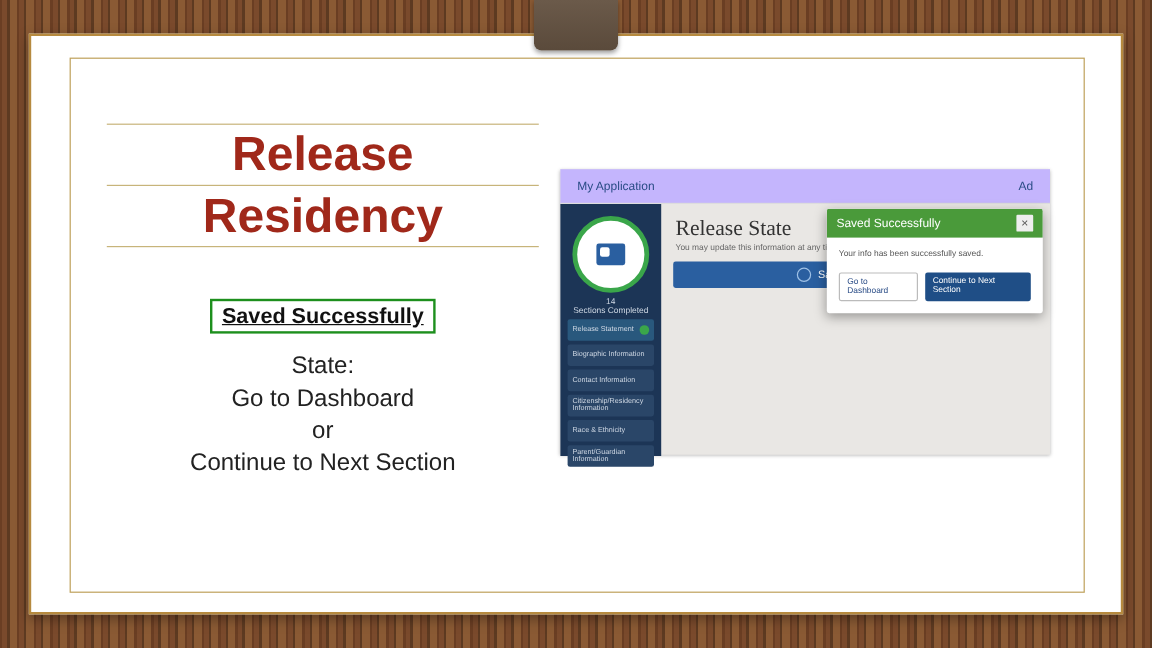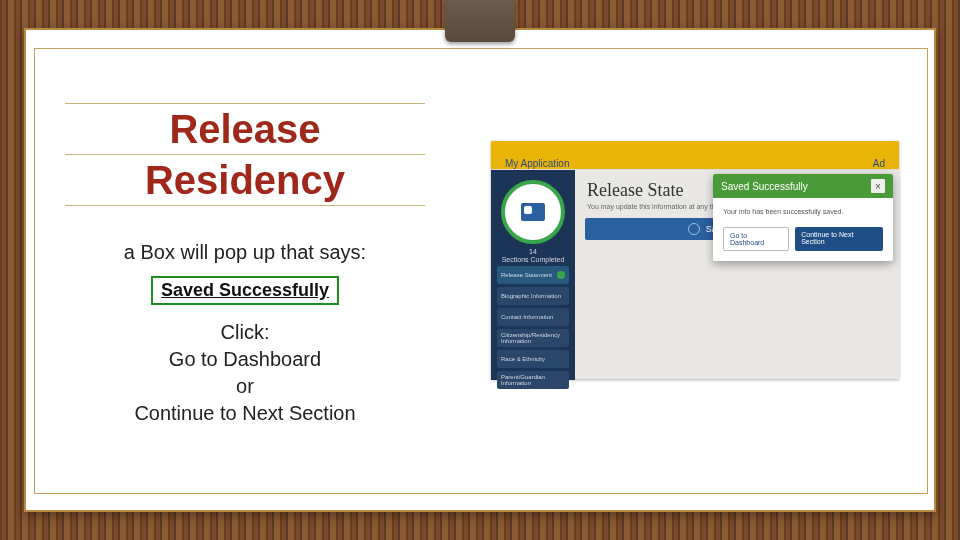--- a/index.html
+++ b/index.html
@@ -3,32 +3,32 @@
 <meta charset="utf-8">
 <style>
   html,body{margin:0;padding:0;width:960px;height:540px;overflow:hidden;font-family:Arial,Helvetica,sans-serif}
   .wood{width:960px;height:540px;background:
     repeating-linear-gradient(90deg,#6a3e23 0 2px,#7a4a2c 2px 6px,#5d3a21 6px 8px,#8a5a34 8px 14px),
     linear-gradient(#7a4a2c,#6a3e23);
     position:relative}
   .clip{position:absolute;top:0;left:50%;transform:translateX(-50%);width:70px;height:42px;
     background:linear-gradient(#6b5a4a,#5a4a3b);border-radius:0 0 6px 6px;box-shadow:0 2px 4px rgba(0,0,0,.4);z-index:5}
   .panel{position:absolute;left:24px;top:28px;right:24px;bottom:28px;background:#fff;
-    border:2px solid #b68a3f;box-shadow:0 4px 10px rgba(0,0,0,.35);padding:18px 8px}
+    border:2px solid #b68a3f;box-shadow:0 4px 10px rgba(0,0,0,.35);padding:18px 32px}
   .panel-inner{width:100%;height:100%;border:1px solid #bfa15a;position:relative}
   .leftcol{position:absolute;left:30px;top:50px;width:360px;text-align:center}
   .title{font-size:40px;font-weight:bold;color:#a0281a;line-height:1.05}
   .rule{border:none;border-top:1px solid #c7b47a;margin:4px 0}
   .body{font-size:20px;color:#222;margin-top:6px;line-height:1.35}
   .saved-box{display:inline-block;border:2px solid #1d8f1d;padding:2px 8px;margin-top:10px}
   .saved-box span{font-weight:bold;text-decoration:underline;font-size:18px;color:#111}
   .choose{font-size:20px;color:#222;margin-top:14px;line-height:1.35}
   
   .shot{position:absolute;right:28px;top:92px;width:408px;height:238px;background:#e9e7e4;box-shadow:0 1px 3px rgba(0,0,0,.3);font-size:9px;color:#333}
-  .shot-top{height:28px;background:#eab308;display:flex;align-items:flex-end;gap:16px;padding:0 14px;border-bottom:1px solid #ddd}
+  .shot-top{height:28px;background:#c4b5fd;display:flex;align-items:center;gap:16px;padding:0 14px;border-bottom:1px solid #ddd}
   .shot-top span{color:#2a4c86;font-size:10px}
   .shot-main{position:relative;height:210px}
   .shot-side{position:absolute;left:0;top:0;width:84px;height:100%;background:#1c3556}
   .shot-circle{width:56px;height:56px;border:4px solid #3aa64a;border-radius:50%;margin:10px auto 4px;background:#fff;display:flex;align-items:center;justify-content:center}
   .shot-circle .ic{width:24px;height:18px;background:#2a5fa0;border-radius:2px;position:relative}
   .shot-circle .ic:before{content:"";position:absolute;left:3px;top:3px;width:8px;height:8px;background:#fff;border-radius:2px}
   .shot-side-lbl{color:#cfd8e4;text-align:center;font-size:7px;line-height:1.1}
   .shot-side-item{height:18px;margin:3px 6px;background:#2a4668;border-radius:2px;display:flex;align-items:center;padding:0 4px;color:#cfd8e4;font-size:6px}
   .shot-side-item.first{background:#29587d}
   .shot-side-item .dot{width:8px;height:8px;border-radius:50%;background:#3aa64a;margin-left:auto}
@@ -58,27 +58,26 @@
       <div class="leftcol">
         <hr class="rule">
         <div class="title">
           <span>Release</span><br>
           <hr class="rule">
           <span>Residency</span>
         </div>
         <hr class="rule">
         <div class="body">
           <br>
-          <span>a Box will pop up that says:</span>
         </div>
         <div class="saved-box">
           <span>Saved Successfully</span>
         </div>
         <div class="choose">
-          <span>Click:</span><br>
+          <span>State:</span><br>
           <span>Go to Dashboard</span><br>
           <span>or</span><br>
           <span>Continue to Next Section</span>
         </div>
       </div>
 
       <div class="shot">
         <div class="shot-top">
           <span>My Application</span>
           <span style="margin-left:auto">Ad</span>

